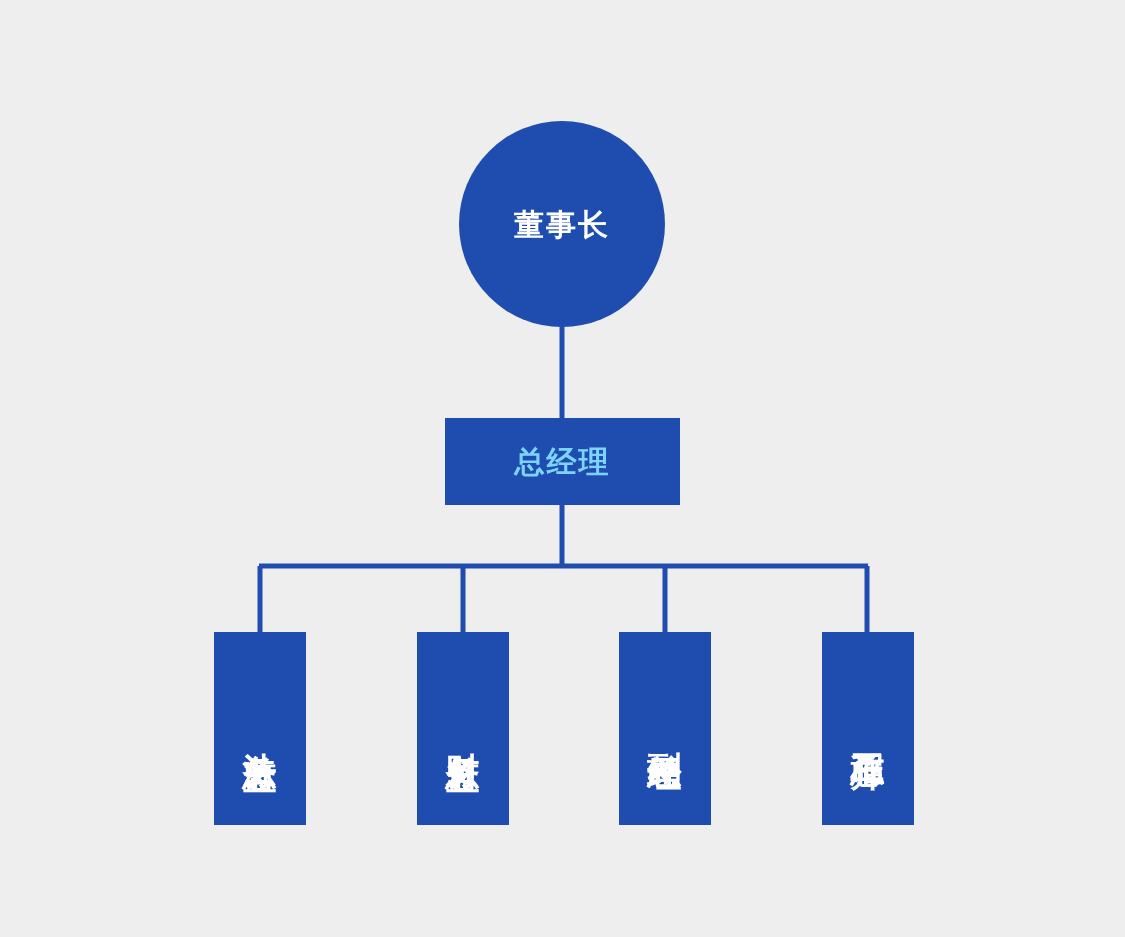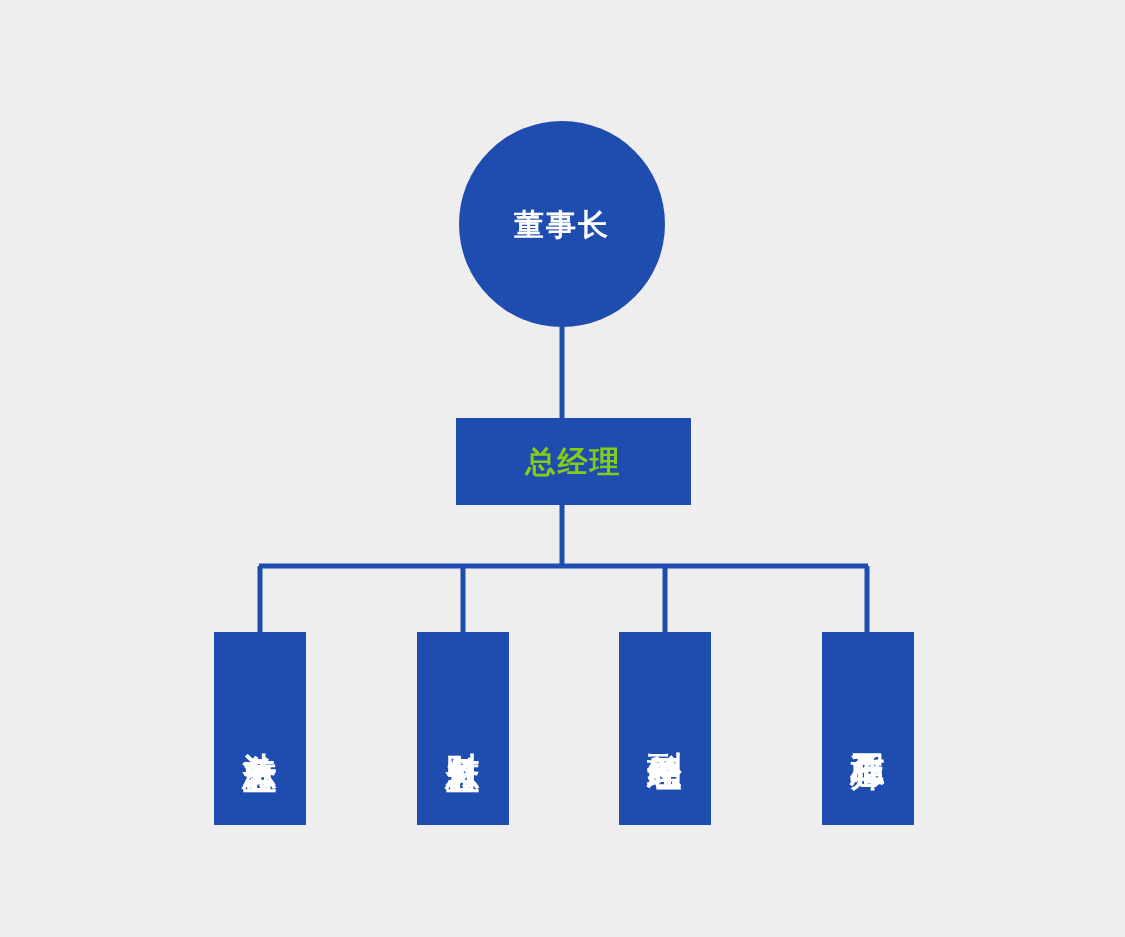--- a/index.html
+++ b/index.html
@@ -69,21 +69,21 @@
       <line x1="260" y1="566" x2="260" y2="633" stroke="#1f4daf" stroke-width="5" stroke-linecap="butt"></line>
       <line x1="463" y1="566" x2="463" y2="633" stroke="#1f4daf" stroke-width="5" stroke-linecap="butt"></line>
       <line x1="665" y1="566" x2="665" y2="633" stroke="#1f4daf" stroke-width="5" stroke-linecap="butt"></line>
       <line x1="867" y1="566" x2="867" y2="633" stroke="#1f4daf" stroke-width="5" stroke-linecap="butt"></line>
     </svg>
 
   <div class="node node-circle" style="left: 459px; top: 121px; width: 206px; height: 206px; background: rgb(31, 77, 175); color: rgb(255, 255, 255);">
     <span class="node-label-h">董事长</span>
   </div>
 
-  <div class="node" style="left: 456px; top: 418px; width: 235px; height: 87px; background: rgb(31, 77, 175); color: #84cc16;">
+  <div class="node" style="left: 445px; top: 418px; width: 235px; height: 87px; background: rgb(31, 77, 175); color: #7dd3fc;">
     <span class="node-label-h">总经理</span>
   </div>
 
   <div class="node" style="left: 214px; top: 632px; width: 92px; height: 193px; background: rgb(31, 77, 175); color: rgb(255, 255, 255);">
     <span class="node-label-v">法务总监</span>
   </div>
 
   <div class="node" style="left: 417px; top: 632px; width: 92px; height: 193px; background: rgb(31, 77, 175); color: rgb(255, 255, 255);">
     <span class="node-label-v">财务总监</span>
   </div>

